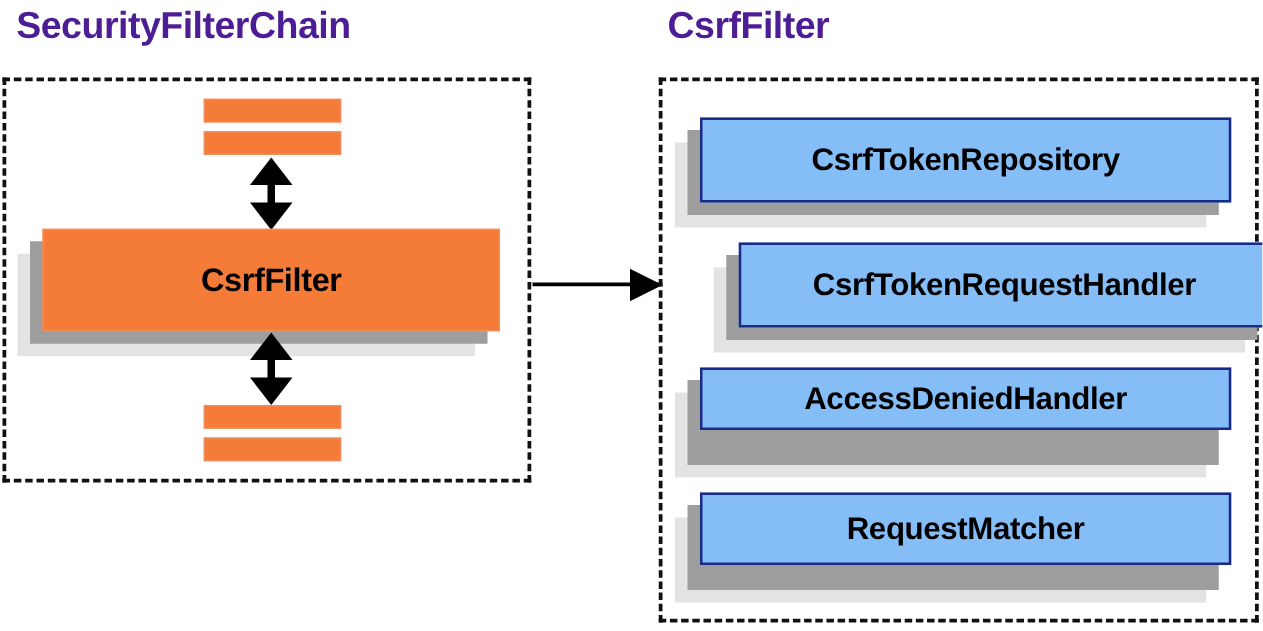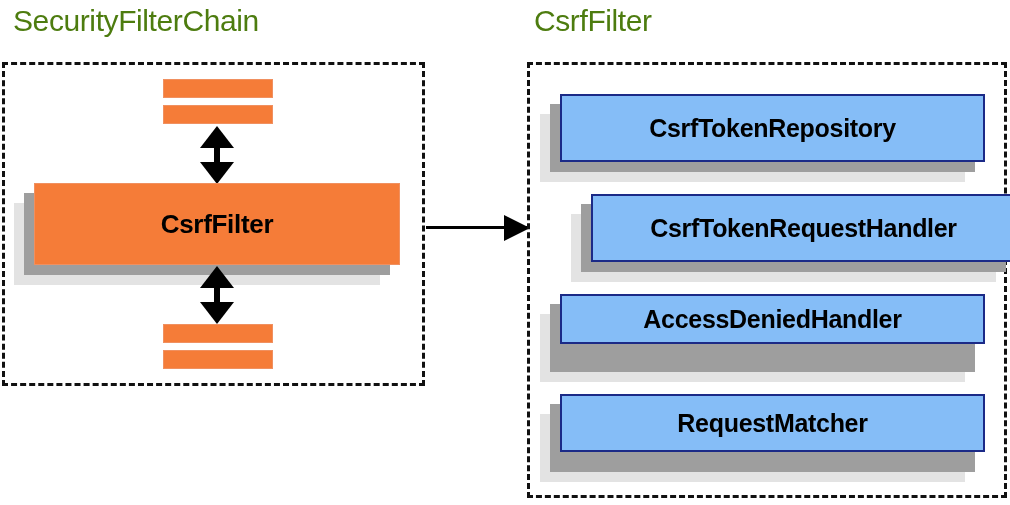--- a/index.html
+++ b/index.html
@@ -18,22 +18,22 @@
     width: 1010px;
     height: 505px;
     background: #ffffff;
     overflow: hidden;
   }
 
   
   .panel-title {
     position: absolute;
     font-size: 30px;
-    font-weight: normal;
-    color: #4d7c0f;
+    font-weight: bold;
+    color: #4c1d95;
     letter-spacing: -0.4px;
     line-height: 34px;
     white-space: nowrap;
   }
   #title-left  { left: 13px;  top: 4px; }
   #title-right { left: 534px; top: 4px; }
 
   
   .dashed-panel {
     position: absolute;

